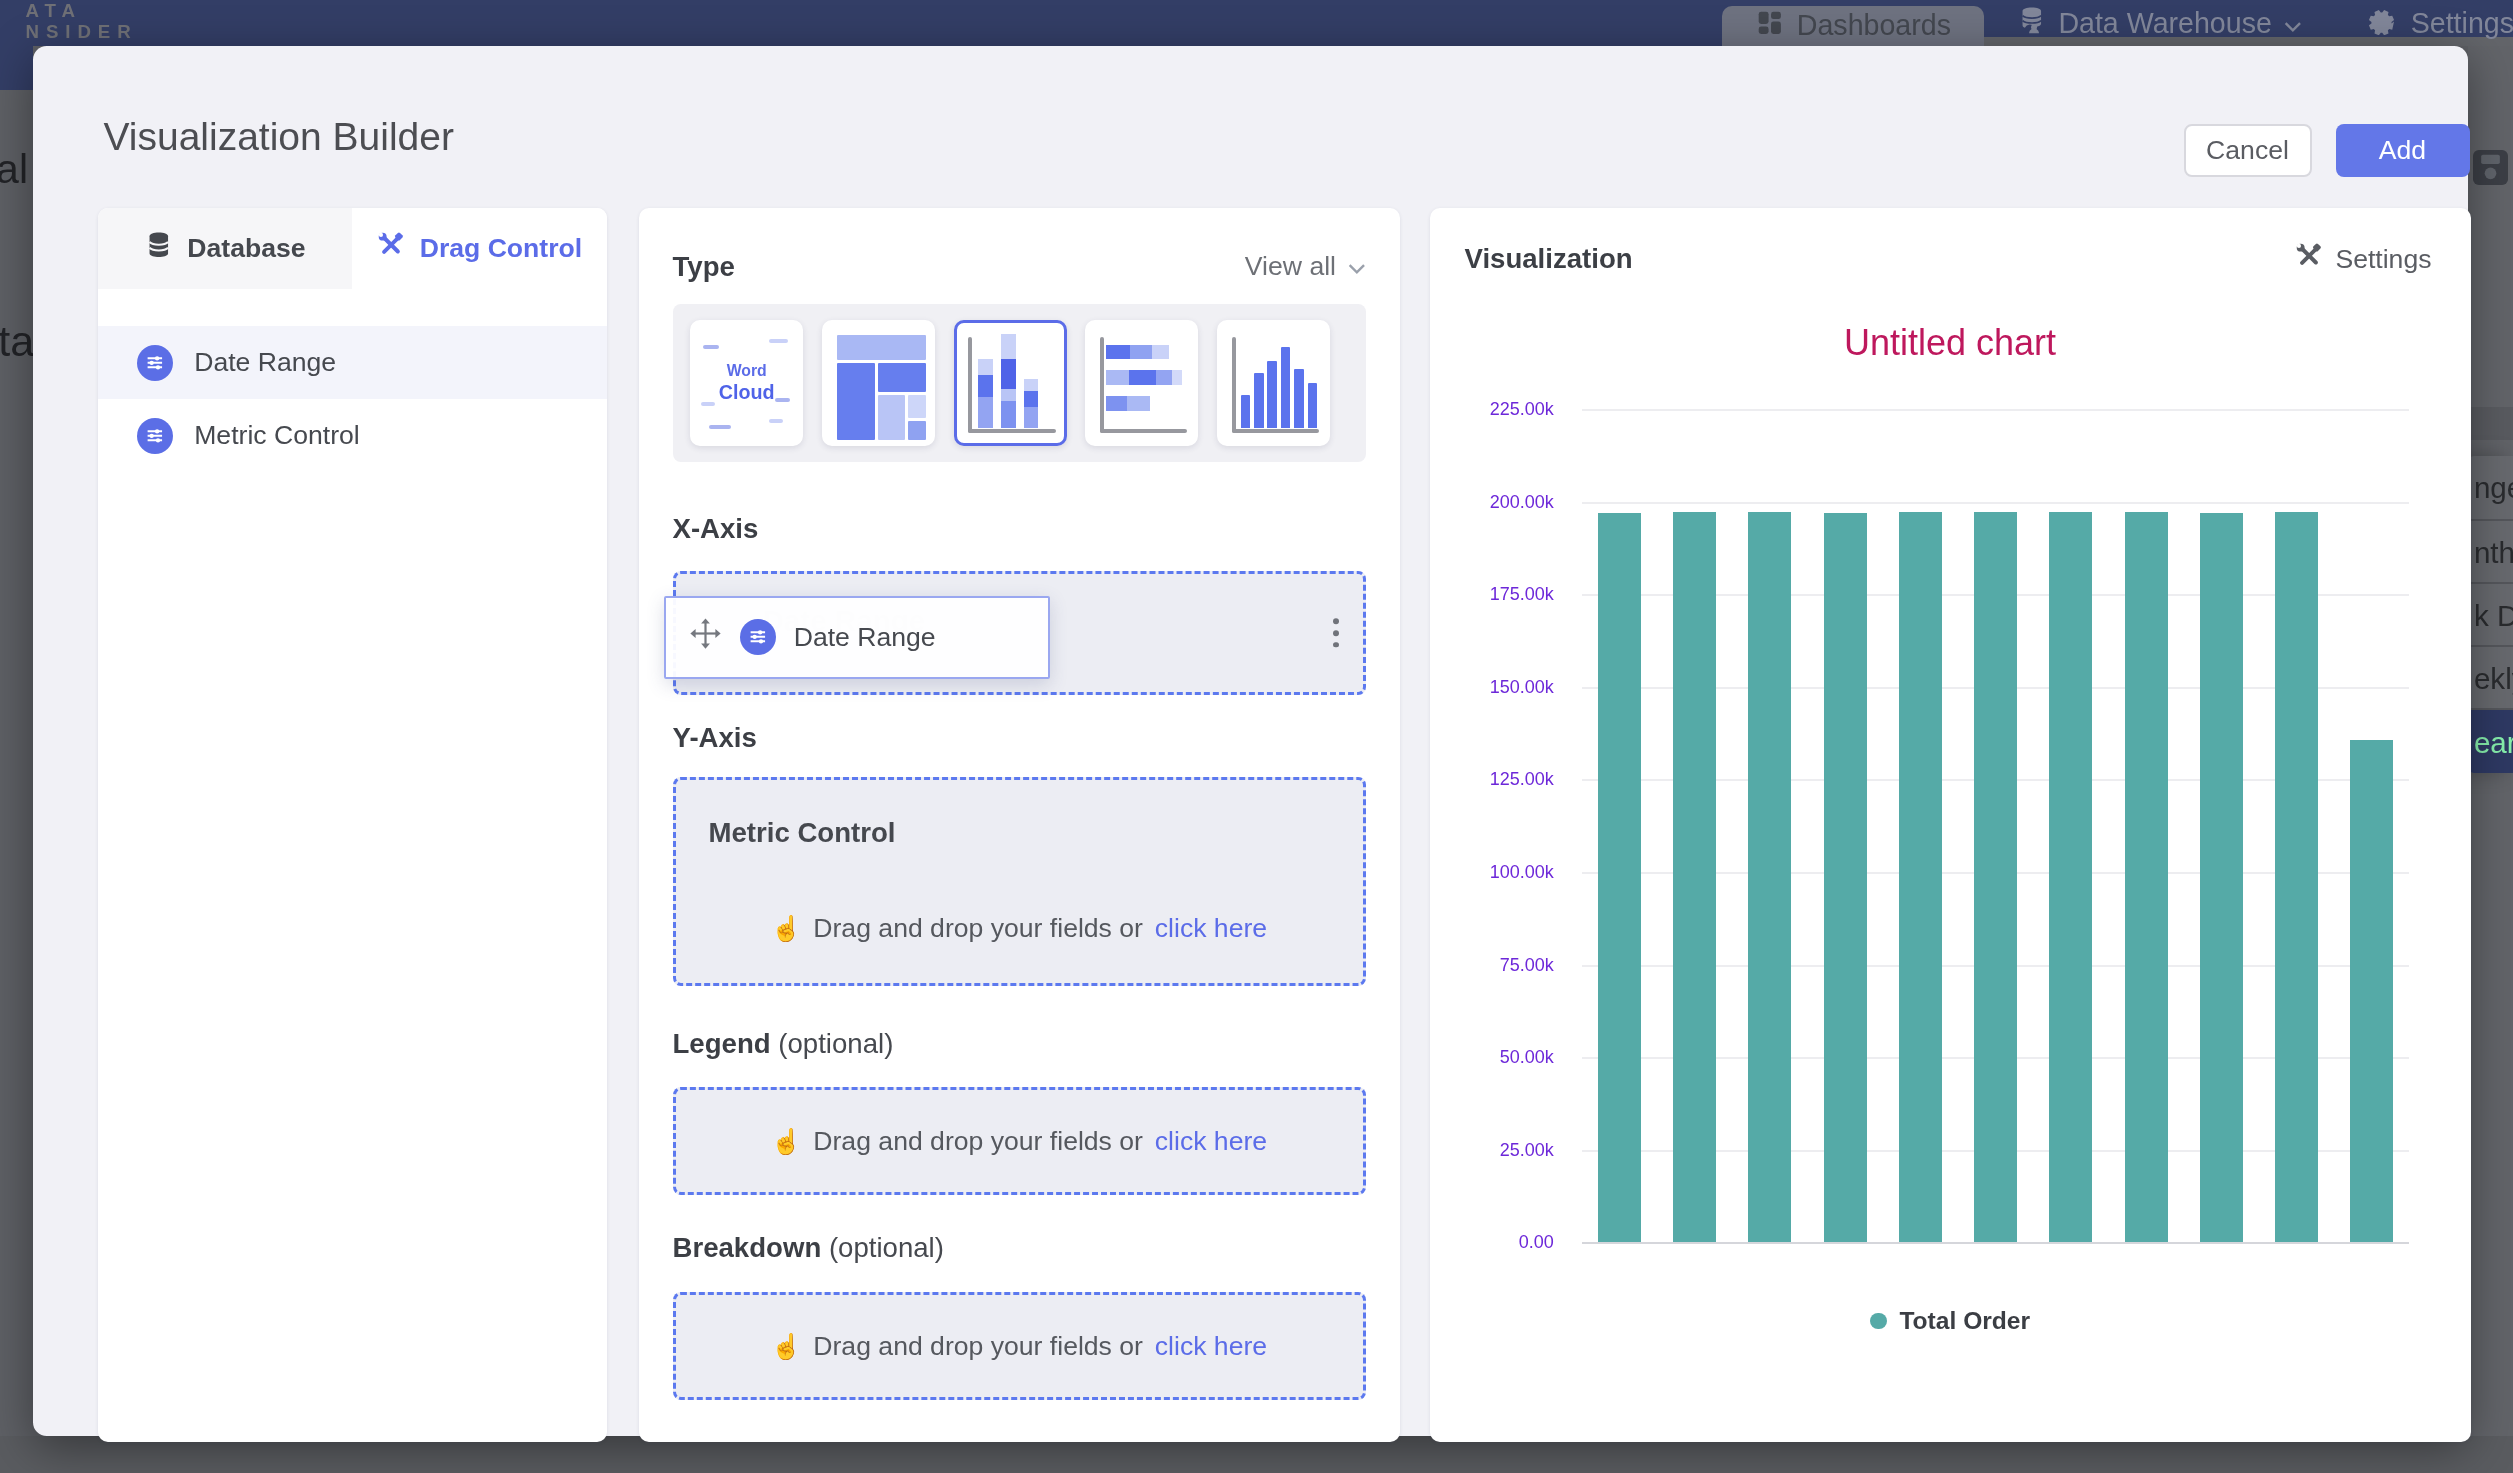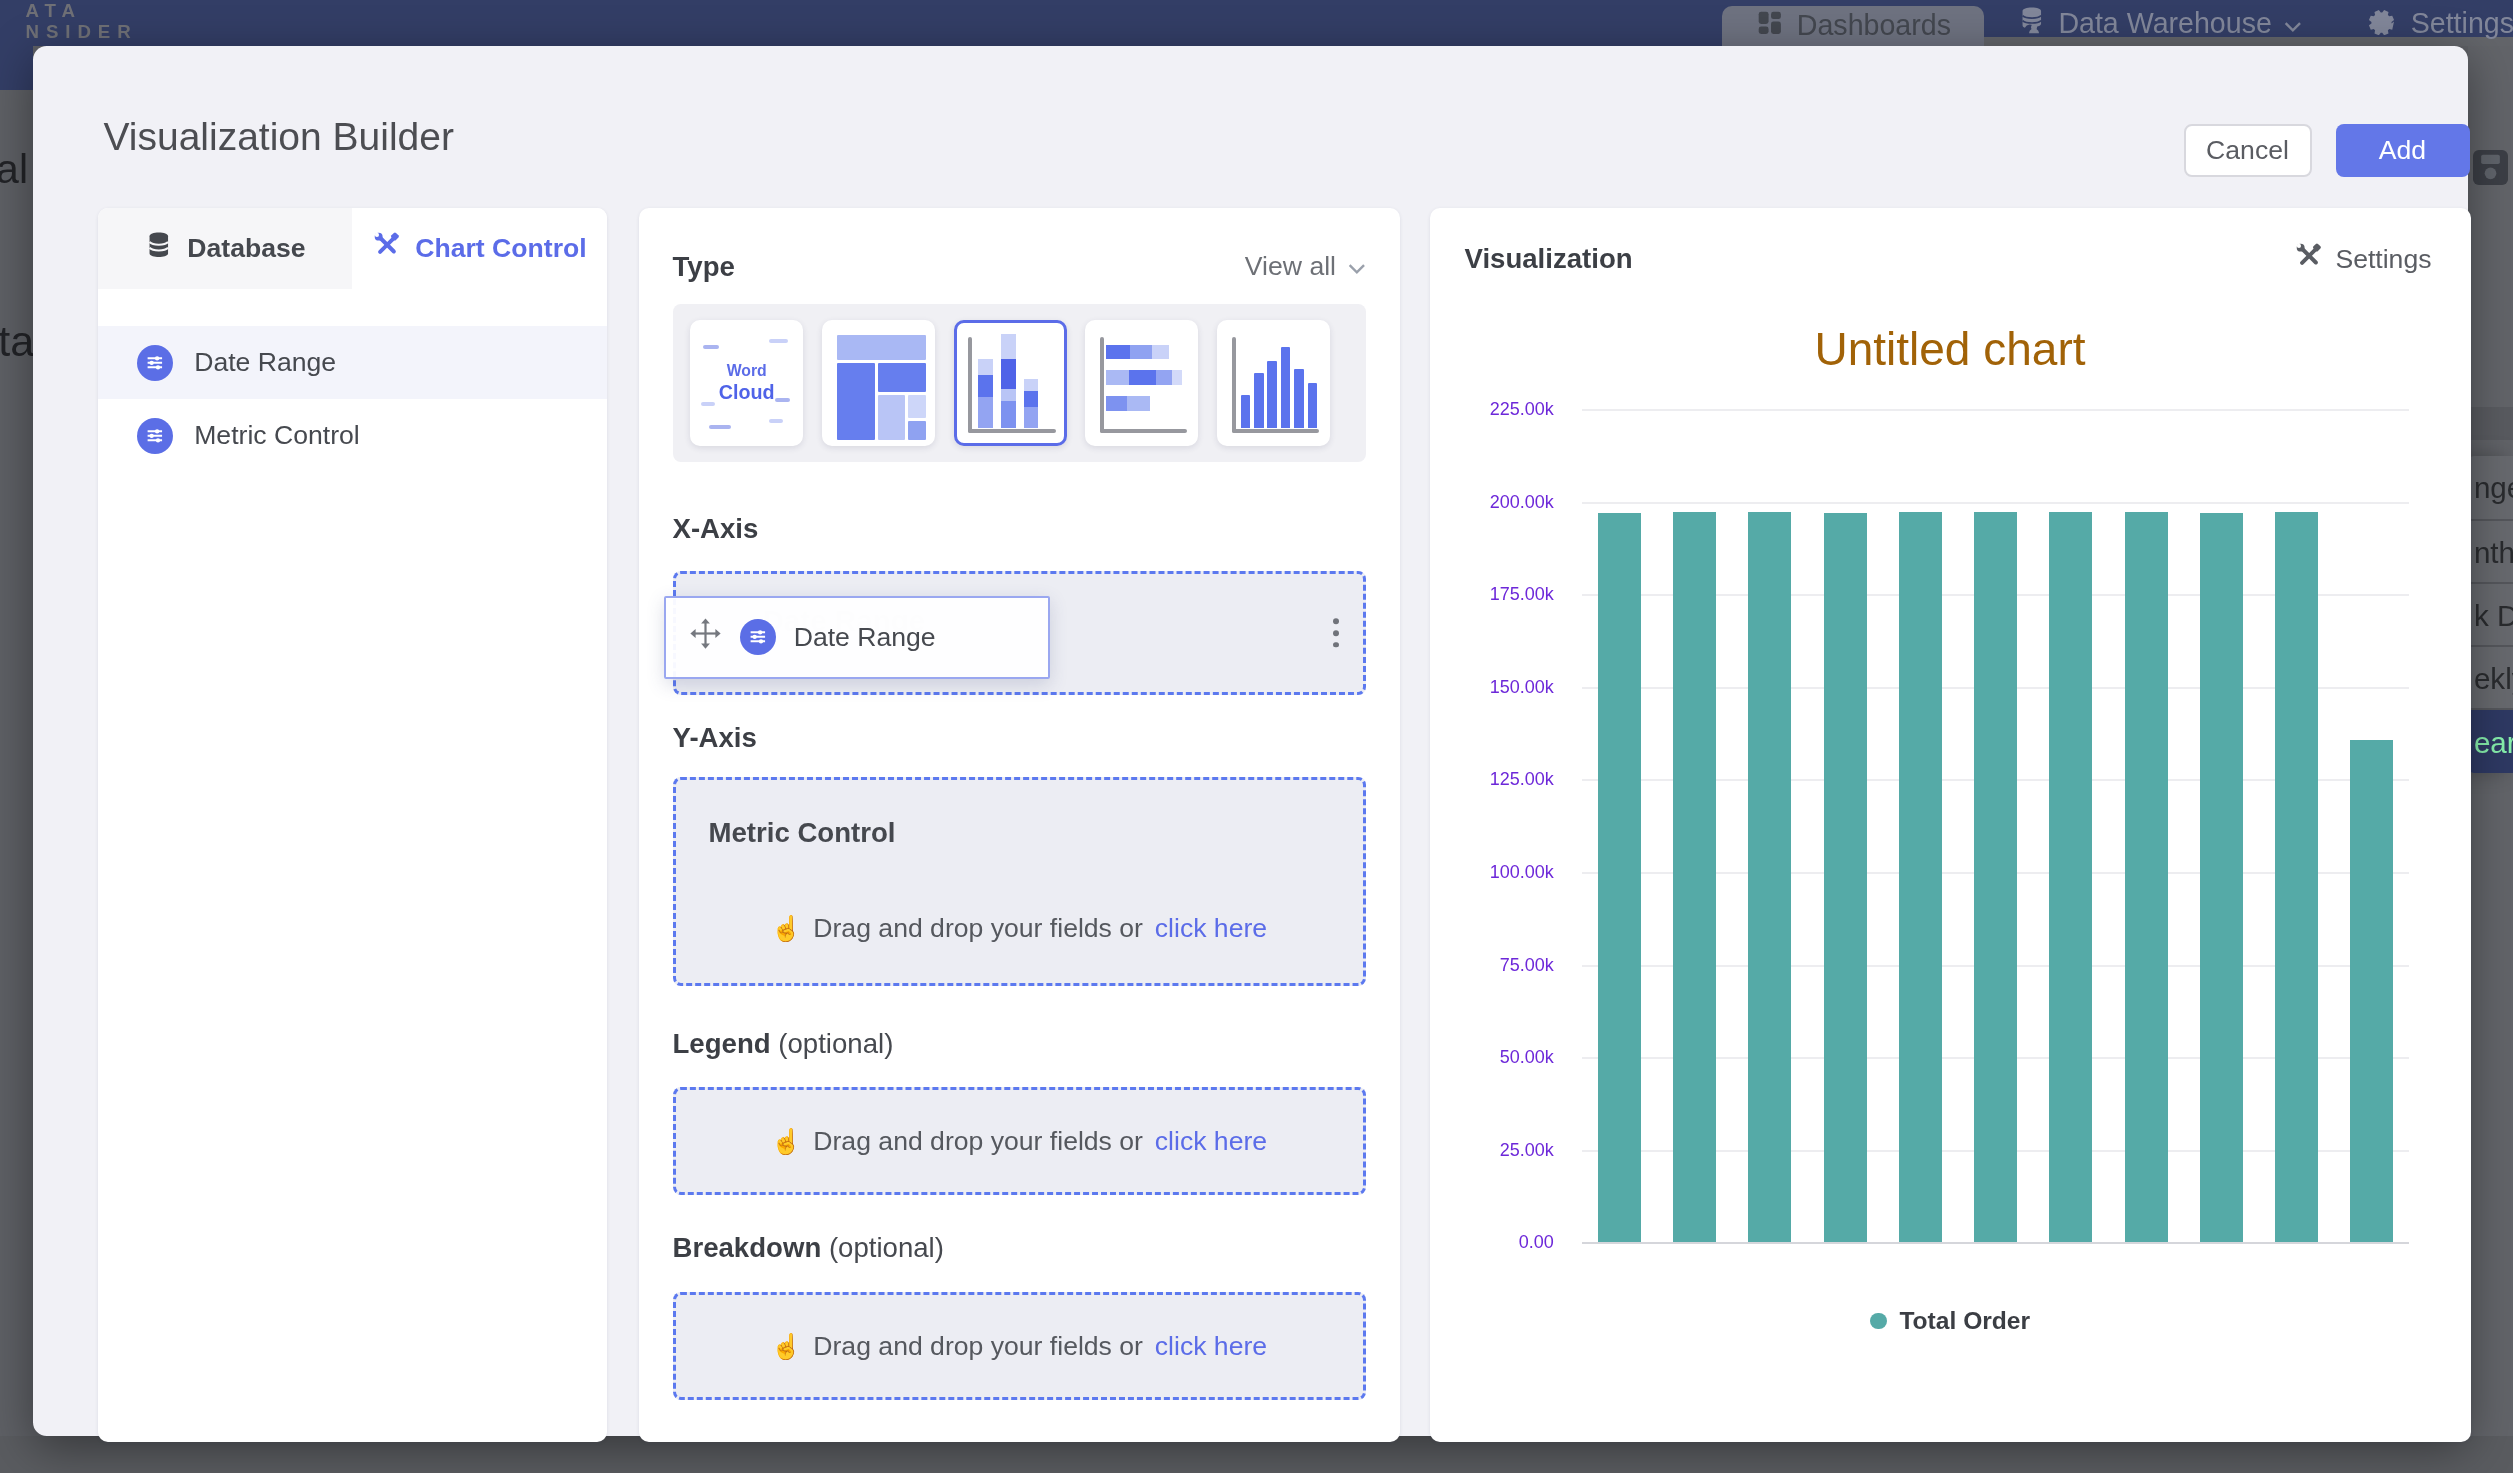--- a/index.html
+++ b/index.html
@@ -82,21 +82,21 @@
   .pointer { font-size:24.6px; color:#55585e; }
   .ghost { position:absolute; left:87px; top:29.6px; font-size:29.6px; font-weight:700; color:#d3d4dc; z-index:1; }
   .chip { position:absolute; left:-11.8px; top:21.7px; width:386px; height:83px; background:rgba(255,255,255,.95); border:2px solid #9aa7f0; border-radius:2px; box-shadow:0 5.9px 17.7px rgba(60,70,120,.18); display:flex; align-items:center; gap:17.7px; padding-left:23.6px; z-index:2; font-size:26.6px; color:#46494f; }
   .kebab { position:absolute; right:23.6px; top:50%; transform:translateY(-50%); display:flex; flex-direction:column; gap:5.9px; }
   .kebab i { width:5.9px; height:5.9px; border-radius:50%; background:#70737a; }
   .mc-title { position:absolute; left:33px; top:37px; font-size:27.6px; font-weight:700; color:#45484e; }
 
   
   .viz-head { left:35px; top:35px; font-size:27.6px; font-weight:700; color:#3c3f45; }
   .settings { right:39px; top:33px; display:flex; align-items:center; gap:11.8px; font-size:26.6px; color:#5a5d63; }
-  .chart-title { left:0; top:114px; width:100%; text-align:center; font-size:46px; color:#a16207; }
+  .chart-title { left:0; top:114px; width:100%; text-align:center; font-size:36px; color:#be185d; }
   .ylabels { left:0; top:201px; width:138px; height:833px; }
   .ylabel { position:absolute; right:13.8px; font-size:18px; color:#6d28d9; transform:translateY(-50%); }
   .plot { left:152px; top:201px; width:827px; height:833px; }
   .gridline { position:absolute; left:0; right:0; height:0; border-top:2px solid #ededf0; }
   .gridline.base { border-top-color:#d5d6db; }
   .bar { position:absolute; bottom:0; }
   .xlabels { left:152px; top:1042px; width:827px; height:31.5px; }
   .xlabel { position:absolute; width:79px; text-align:center; font-size:24.6px; color:#55585e; }
   .legend { left:0; top:1099px; width:100%; display:flex; align-items:center; justify-content:center; gap:12.8px; }
   .legend-dot { width:16.7px; height:16.7px; border-radius:50%; }
@@ -194,21 +194,21 @@
       <div class="tab tab-cc">
         <span>
           <svg width="29.6" height="29.6" viewBox="0 0 24 24" fill="#5b6ce8">
               <rect x="10.6" y="2.5" width="3.2" height="19" rx="1.6" transform="rotate(45 12 12)"></rect>
               <rect x="10.6" y="2.5" width="3.2" height="19" rx="1.6" transform="rotate(-45 12 12)"></rect>
               <circle cx="5.4" cy="5.4" r="3.2"></circle>
               <circle cx="4" cy="4" r="1.7" fill="#fff"></circle>
               <rect x="16" y="2.6" width="5.2" height="5.2" rx="1.2" transform="rotate(45 18.6 5.2)"></rect>
             </svg>
         </span>
-        <span>Chart Control</span>
+        <span>Drag Control</span>
       </div>
     </div>
     <div class="abs side-item sel" style="top:118px;">
       <span class="blue-circle">
         <svg width="21.7" height="21.7" viewBox="0 0 24 24">
             <path d="M4 7h16M4 12h16M4 17h16" stroke="#fff" stroke-width="2.2"></path>
             <circle cx="14.5" cy="7" r="2.4" fill="#fff"></circle>
             <circle cx="8.5" cy="12" r="2.4" fill="#fff"></circle>
             <circle cx="15.5" cy="17" r="2.4" fill="#fff"></circle>
           </svg>

